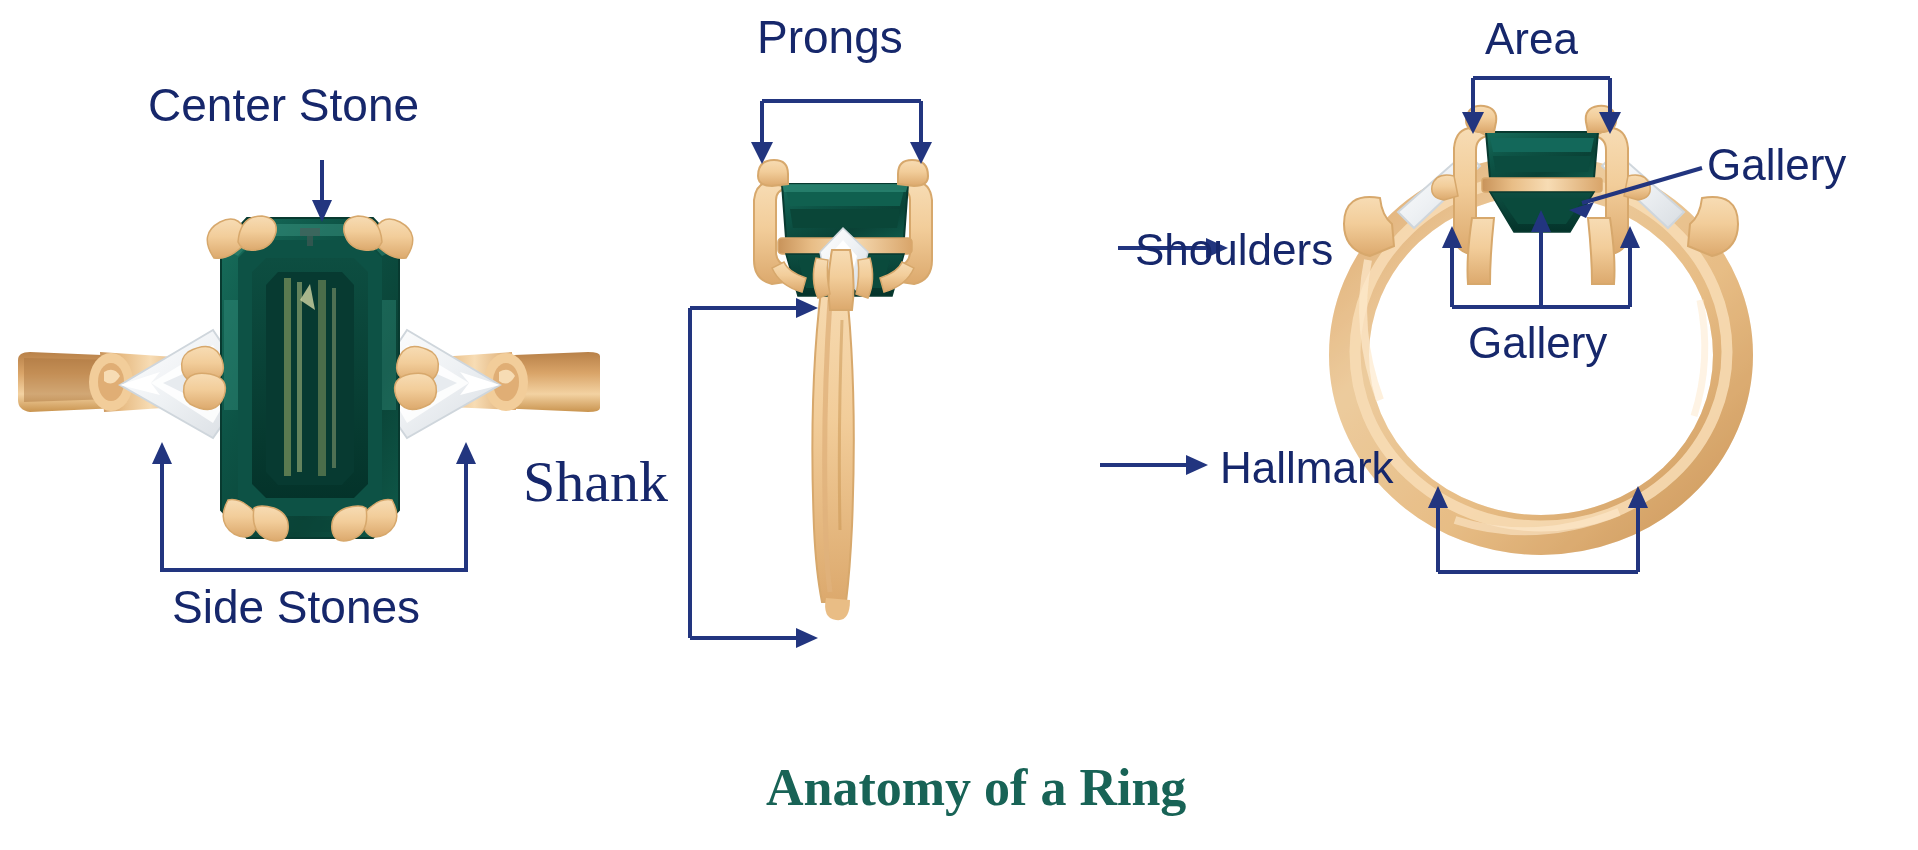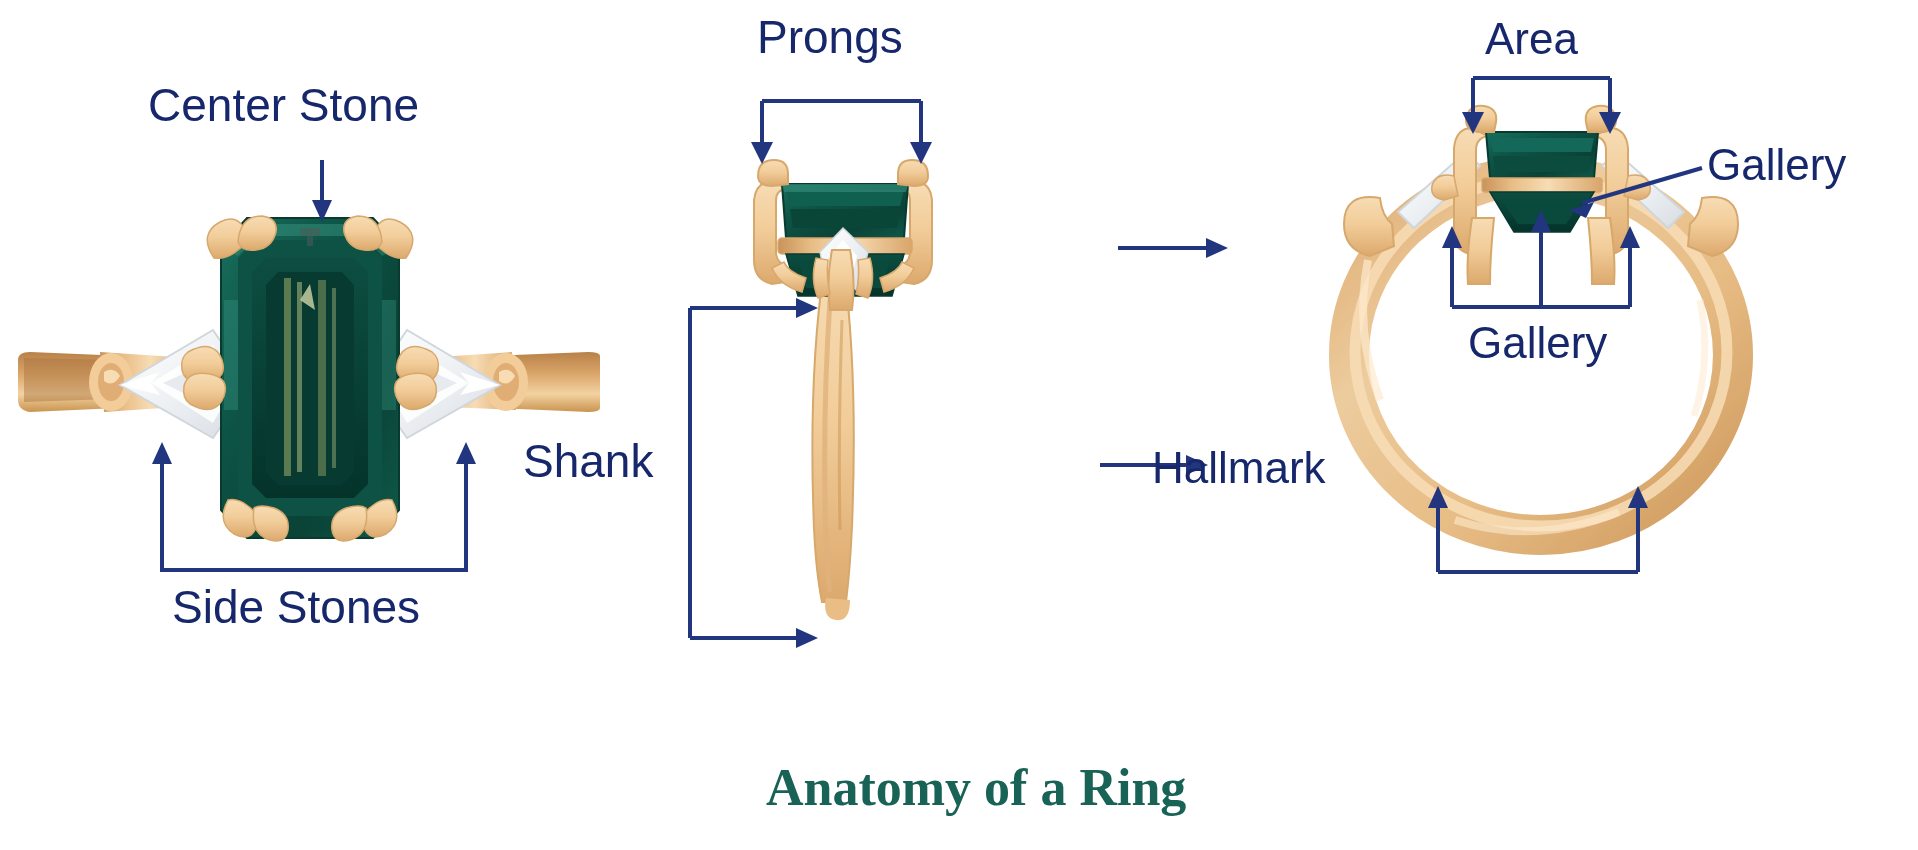--- a/index.html
+++ b/index.html
@@ -234,27 +234,28 @@
       <polygon points="1638,486 1628,508 1648,508"></polygon>
     </g>
   </svg>
 
   <div class="lbl" style="left:172px;top:580px;font-size:46px;">Side Stones</div>
 
   <div class="lbl" style="left:148px;top:78px;font-size:46px;">Center Stone</div>
 
   <div class="lbl" style="left:757px;top:10px;font-size:46px;">Prongs</div>
 
-  <div class="lbl" style="left:523px;top:434px;font-size:46px;">Shank</div>
+  <div class="lbl" style="left:523px;top:448px;font-size:58px;font-family:Liberation Serif, serif;">Shank</div>
 
   <div class="lbl" style="left:1485px;top:14px;font-size:44px;">Area</div>
 
   <div class="lbl" style="left:1707px;top:140px;font-size:44px;">Gallery</div>
 
+  <div class="lbl" style="left:1135px;top:225px;font-size:44px;">Shoulders</div>
 
   <div class="lbl" style="left:1468px;top:318px;font-size:44px;">Gallery</div>
 
-  <div class="lbl" style="left:1152px;top:443px;font-size:44px;">Hallmark</div>
+  <div class="lbl" style="left:1220px;top:443px;font-size:44px;">Hallmark</div>
 
 
   <div class="title" style="left:766px;top:758px;font-size:52px;">Anatomy of a Ring</div>
 
 </div>
 
 </body></html>

